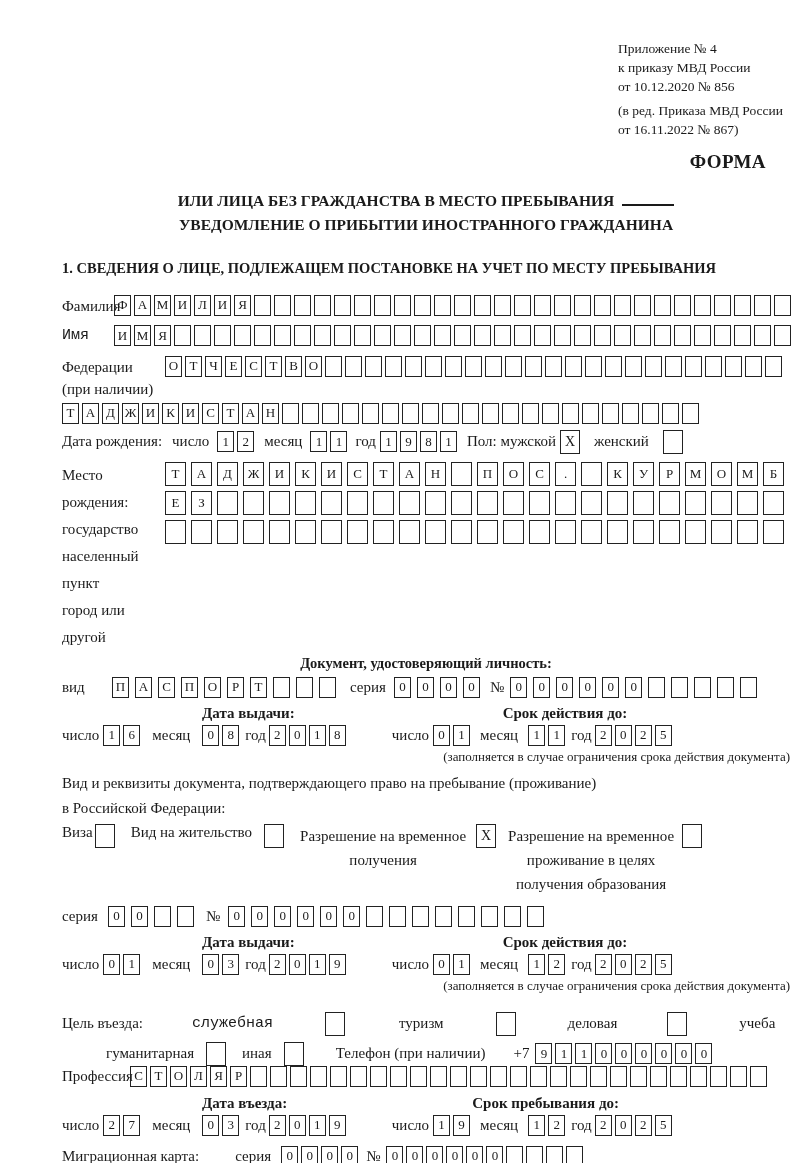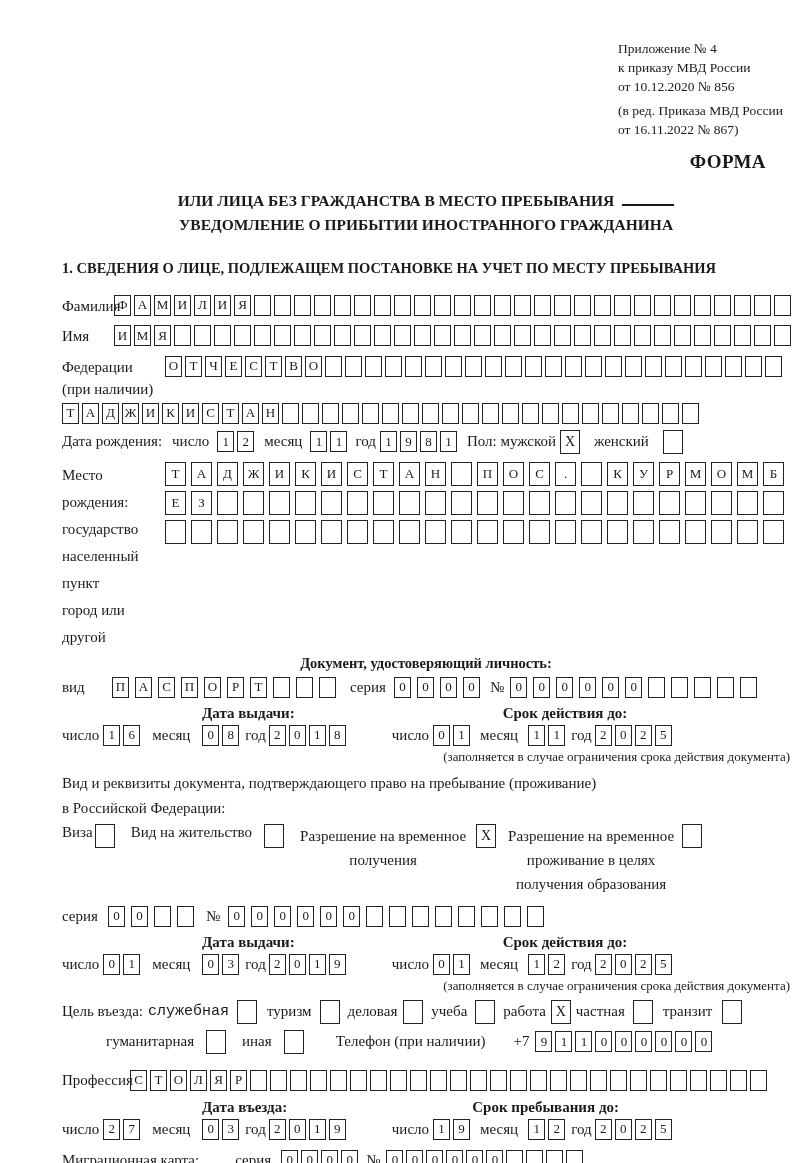--- a/index.html
+++ b/index.html
@@ -93,21 +93,21 @@
         <span class="cell"></span>
         <span class="cell"></span>
         <span class="cell"></span>
         <span class="cell"></span>
         <span class="cell"></span>
         <span class="cell"></span>
       </div>
   </div>
 
   <div class="row" style="margin-top:8px;">
-    <div class="flabel lbl" style="width:52px;">Имя</div>
+    <div class="flabel lbl" style="width:52px;font-family:Liberation Mono, monospace;">Имя</div>
     <div class="cells">
         <span class="cell">И</span>
         <span class="cell">М</span>
         <span class="cell">Я</span>
         <span class="cell"></span>
         <span class="cell"></span>
         <span class="cell"></span>
         <span class="cell"></span>
         <span class="cell"></span>
         <span class="cell"></span>
@@ -493,21 +493,21 @@
     <span class="lbl" style="margin-left:6px;">год</span>
     <span class="cells" style="margin-left:3px;">
         <span class="cell">2</span>
         <span class="cell">0</span>
         <span class="cell">2</span>
         <span class="cell">5</span>
       </span>
   </div>
   <div class="note" style="text-align:right;margin-top:3px;">(заполняется в случае ограничения срока действия документа)</div>
 
-  <div class="row base" style="margin-top:6px;">
+  <div class="row base" style="margin-top:18px;gap:44px;">
     <span class="lbl">Цель въезда:</span>
     <span class="lbl" style="margin-left:5px;font-family:Liberation Mono, monospace;">служебная</span>
     <span class="cbox" style="margin-left:8px;"></span>
     <span class="lbl" style="margin-left:10px;">туризм</span>
     <span class="cbox" style="margin-left:8px;"></span>
     <span class="lbl" style="margin-left:8px;">деловая</span>
     <span class="cbox" style="margin-left:6px;"></span>
     <span class="lbl" style="margin-left:8px;">учеба</span>
     <span class="cbox" style="margin-left:8px;"></span>
     <span class="lbl" style="margin-left:8px;">работа</span>
@@ -530,21 +530,21 @@
         <span class="cell">1</span>
         <span class="cell">0</span>
         <span class="cell">0</span>
         <span class="cell">0</span>
         <span class="cell">0</span>
         <span class="cell">0</span>
         <span class="cell">0</span>
       </span>
   </div>
 
-  <div class="row base" style="margin-top:16px;">
+  <div class="row base" style="margin-top:0;">
     <span class="lbl" style="width:68px;">Профессия</span>
     <span class="cells">
         <span class="cell">С</span>
         <span class="cell">Т</span>
         <span class="cell">О</span>
         <span class="cell">Л</span>
         <span class="cell">Я</span>
         <span class="cell">Р</span>
         <span class="cell"></span>
         <span class="cell"></span>

